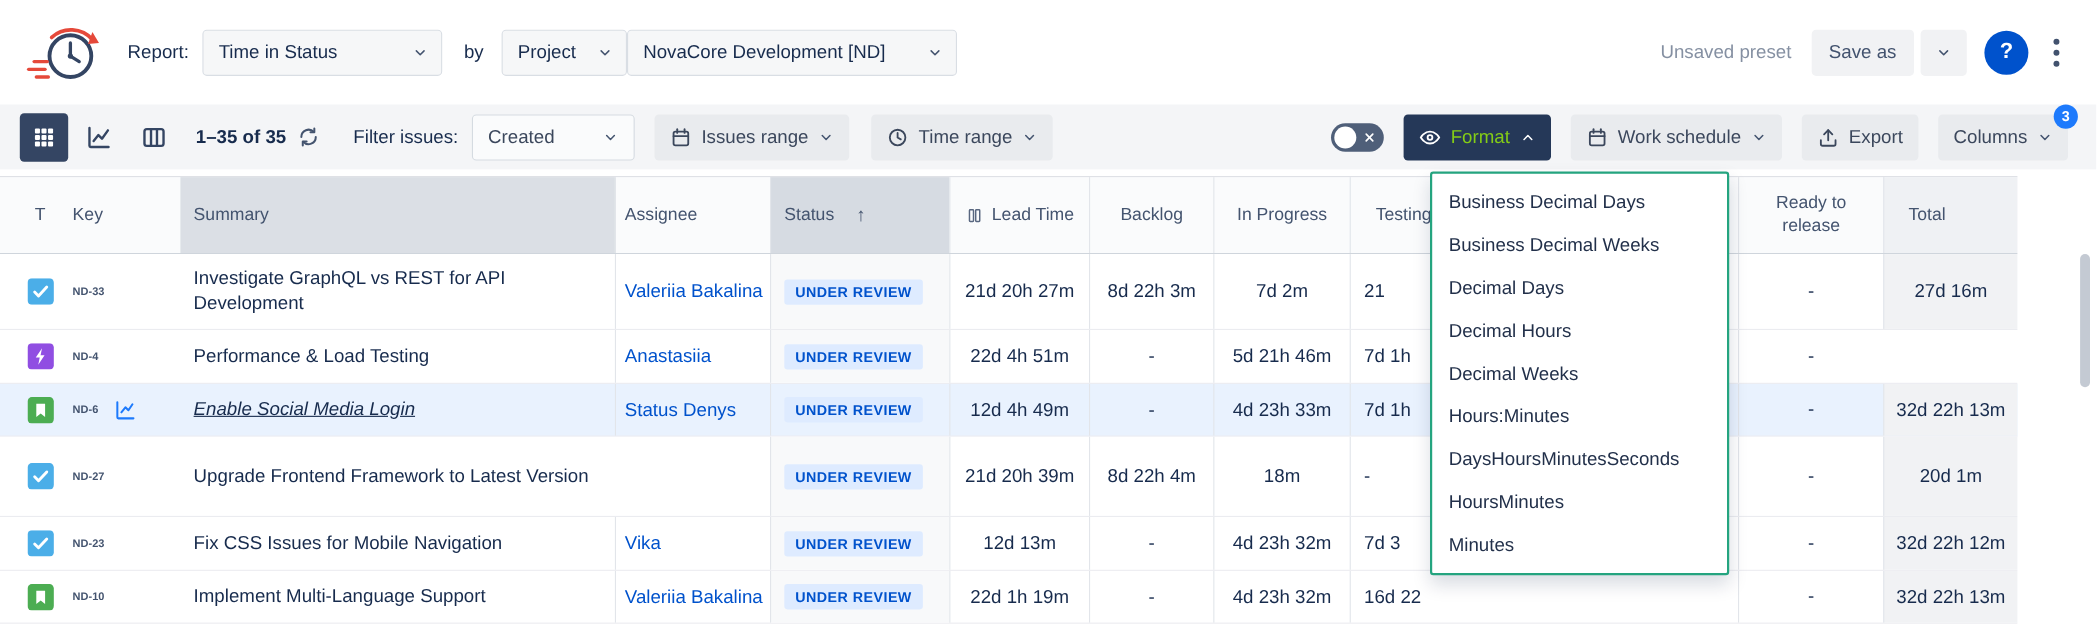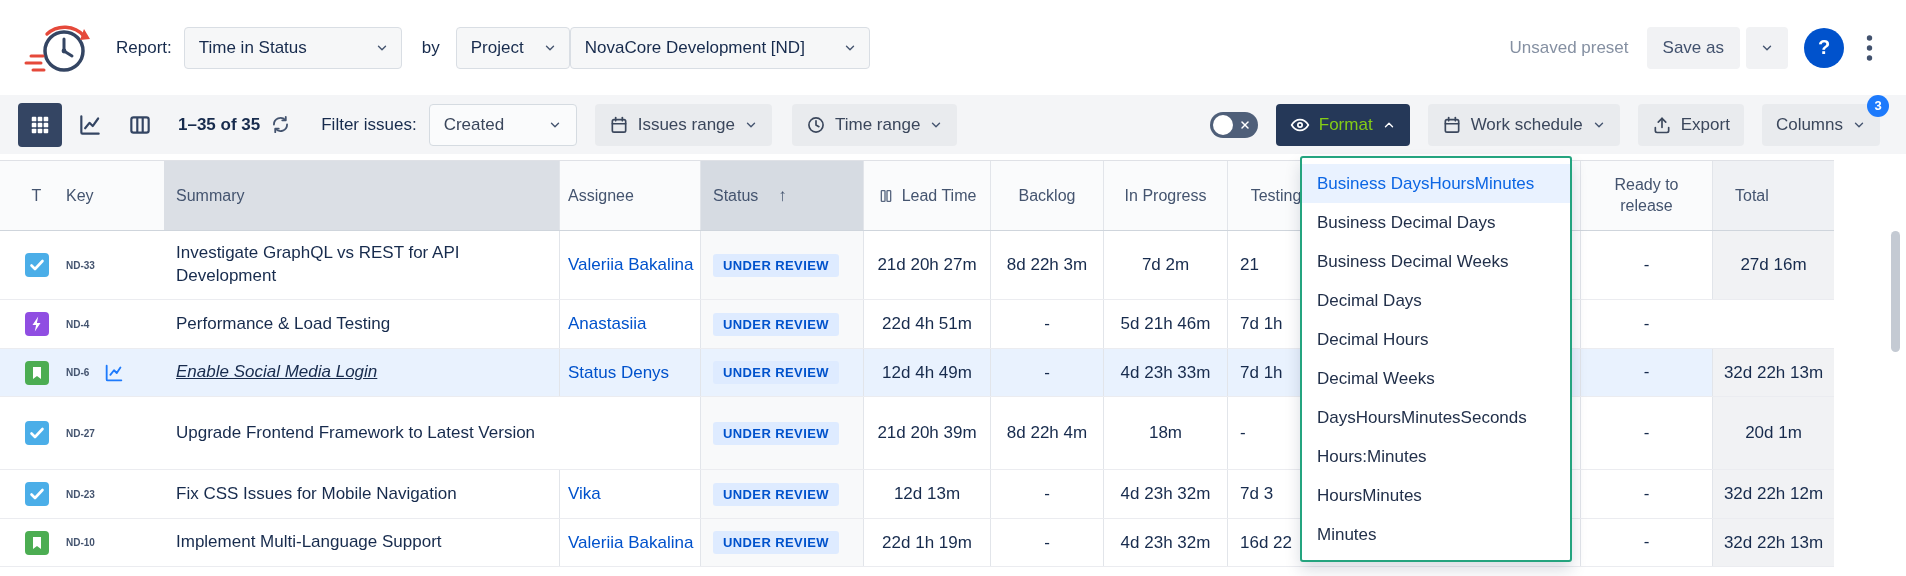--- a/index.html
+++ b/index.html
@@ -470,28 +470,27 @@
     <div class="td c-lead vb">22d 1h 19m</div>
     <div class="td c-backlog vb">-</div>
     <div class="td c-inprog vb">4d 23h 32m</div>
     <div class="td c-testing vb">16d 22</div>
     <div class="td c-ready vb">-</div>
     <div class="td c-total vb">32d 22h 13m</div>
   </div>
     </div>
 
   <div class="format-menu" id="format-menu">
-      <div class="menu-item selected">Business DaysHoursMinutes</div>
       <div class="menu-item">Business Decimal Days</div>
       <div class="menu-item">Business Decimal Weeks</div>
       <div class="menu-item">Decimal Days</div>
       <div class="menu-item">Decimal Hours</div>
       <div class="menu-item">Decimal Weeks</div>
+      <div class="menu-item">Hours:Minutes</div>
       <div class="menu-item">DaysHoursMinutesSeconds</div>
-      <div class="menu-item">Hours:Minutes</div>
       <div class="menu-item">HoursMinutes</div>
       <div class="menu-item">Minutes</div>
     </div>
 
   <div class="vscroll">
     <div class="vthumb"></div>
   </div>
 
 </div>
 

